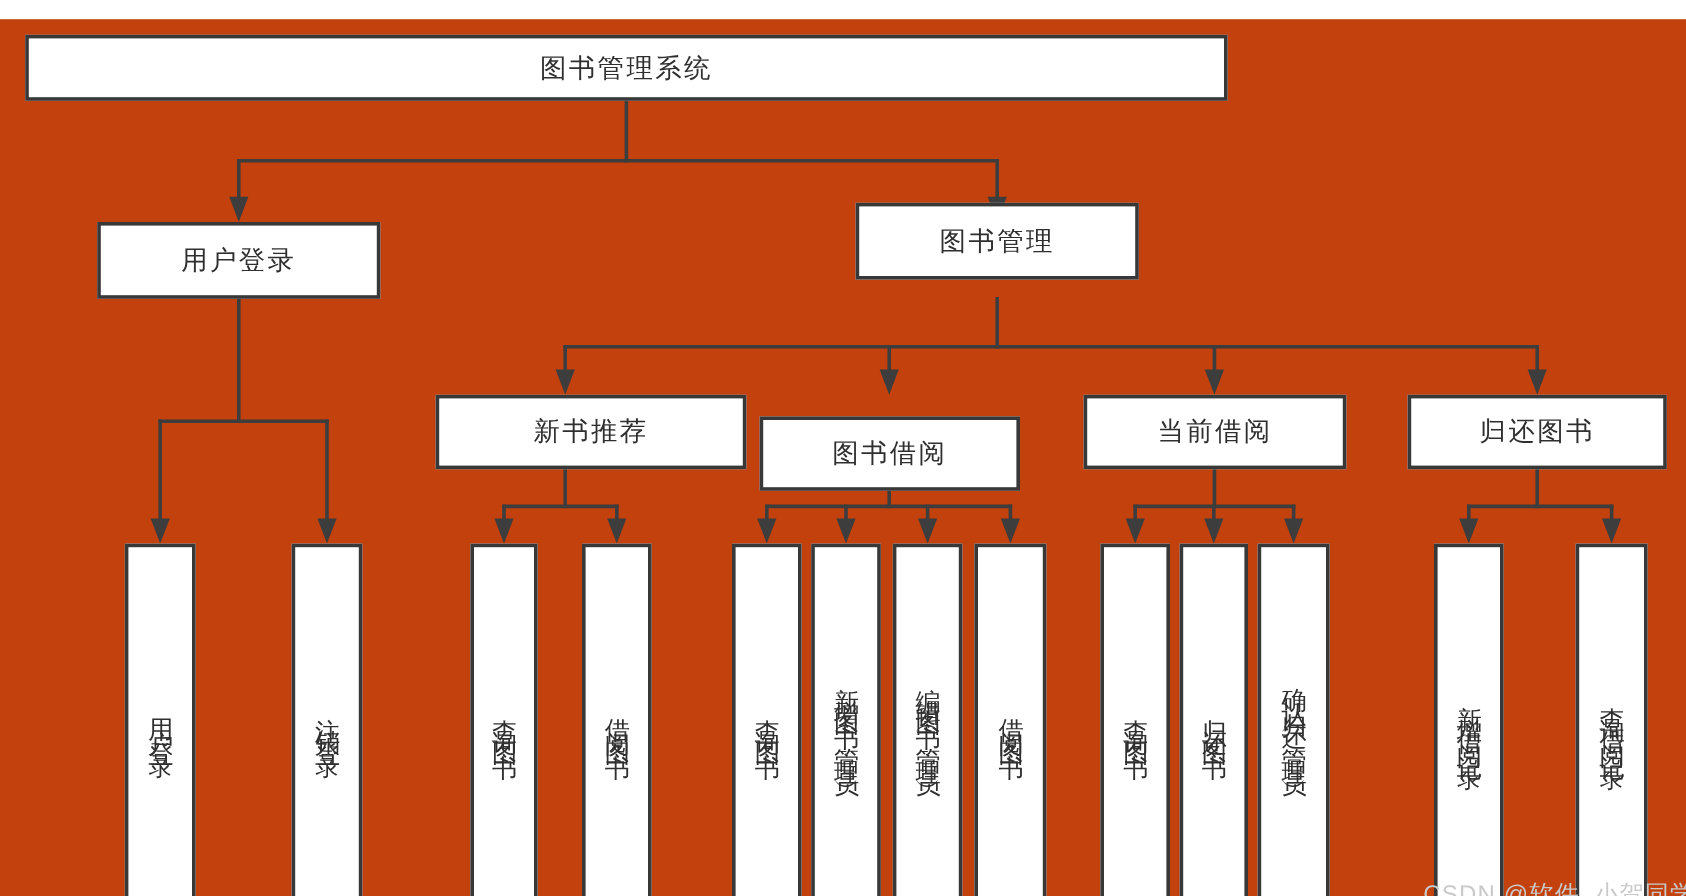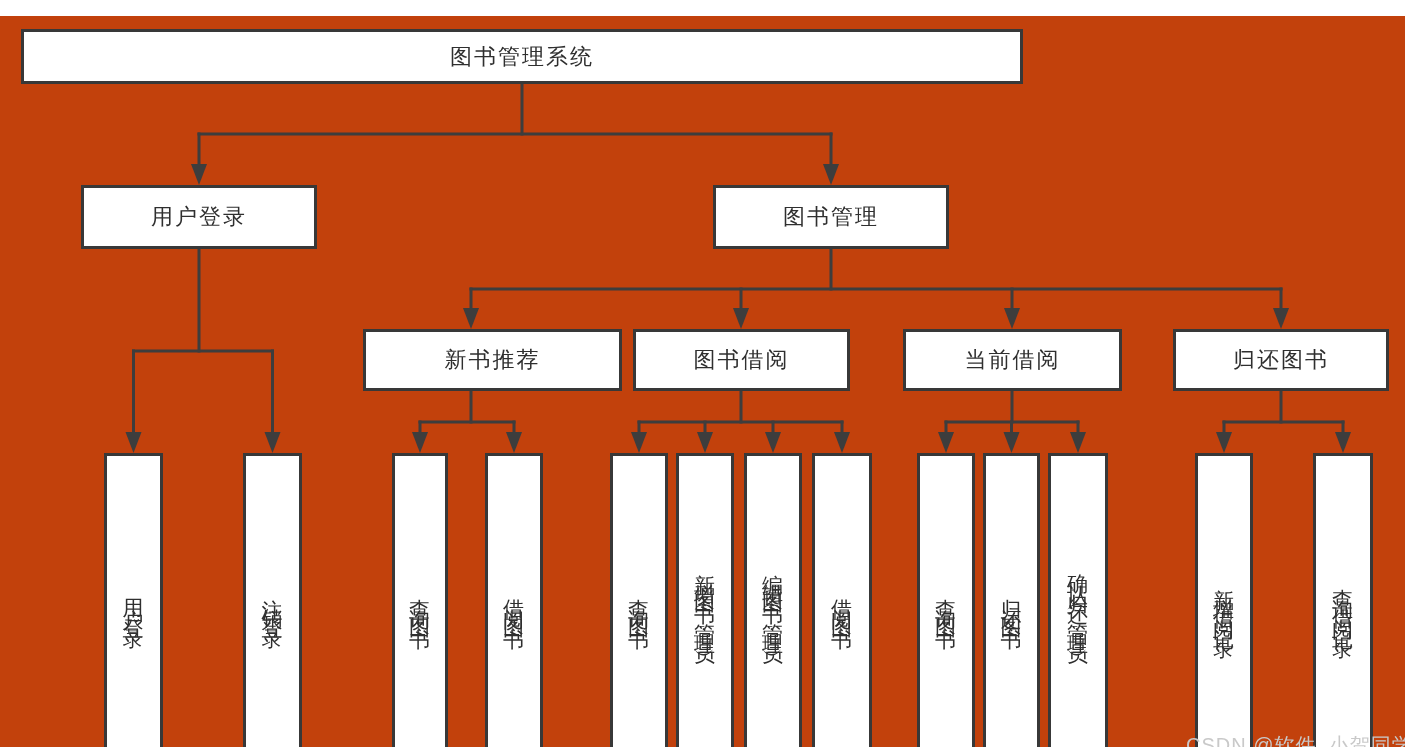--- a/index.html
+++ b/index.html
@@ -84,28 +84,28 @@
       <polygon points="1335,416 1351,416 1343,437" fill="#3d3d3d"></polygon>
     </svg>
 
   <div class="box h" style="left:21px;top:13px;width:1002px;height:55px;">
     <span>图书管理系统</span>
   </div>
 
   <div class="box h" style="left:81px;top:169px;width:236px;height:64px;">
     <span>用户登录</span>
   </div>
-  <div class="box h" style="left:713px;top:169px;width:236px;height:64px;">
+  <div class="box h" style="left:713px;top:153px;width:236px;height:64px;">
     <span>图书管理</span>
   </div>
 
   <div class="box h" style="left:363px;top:313px;width:259px;height:62px;">
     <span>新书推荐</span>
   </div>
-  <div class="box h" style="left:633px;top:313px;width:217px;height:62px;">
+  <div class="box h" style="left:633px;top:331px;width:217px;height:62px;">
     <span>图书借阅</span>
   </div>
   <div class="box h" style="left:903px;top:313px;width:219px;height:62px;text-align:right;">
     <span>当前借阅</span>
   </div>
   <div class="box h" style="left:1173px;top:313px;width:216px;height:62px;">
     <span>归还图书</span>
   </div>
 
   <div class="box v" style="left:104px;top:437px;width:59px;height:298px;">

